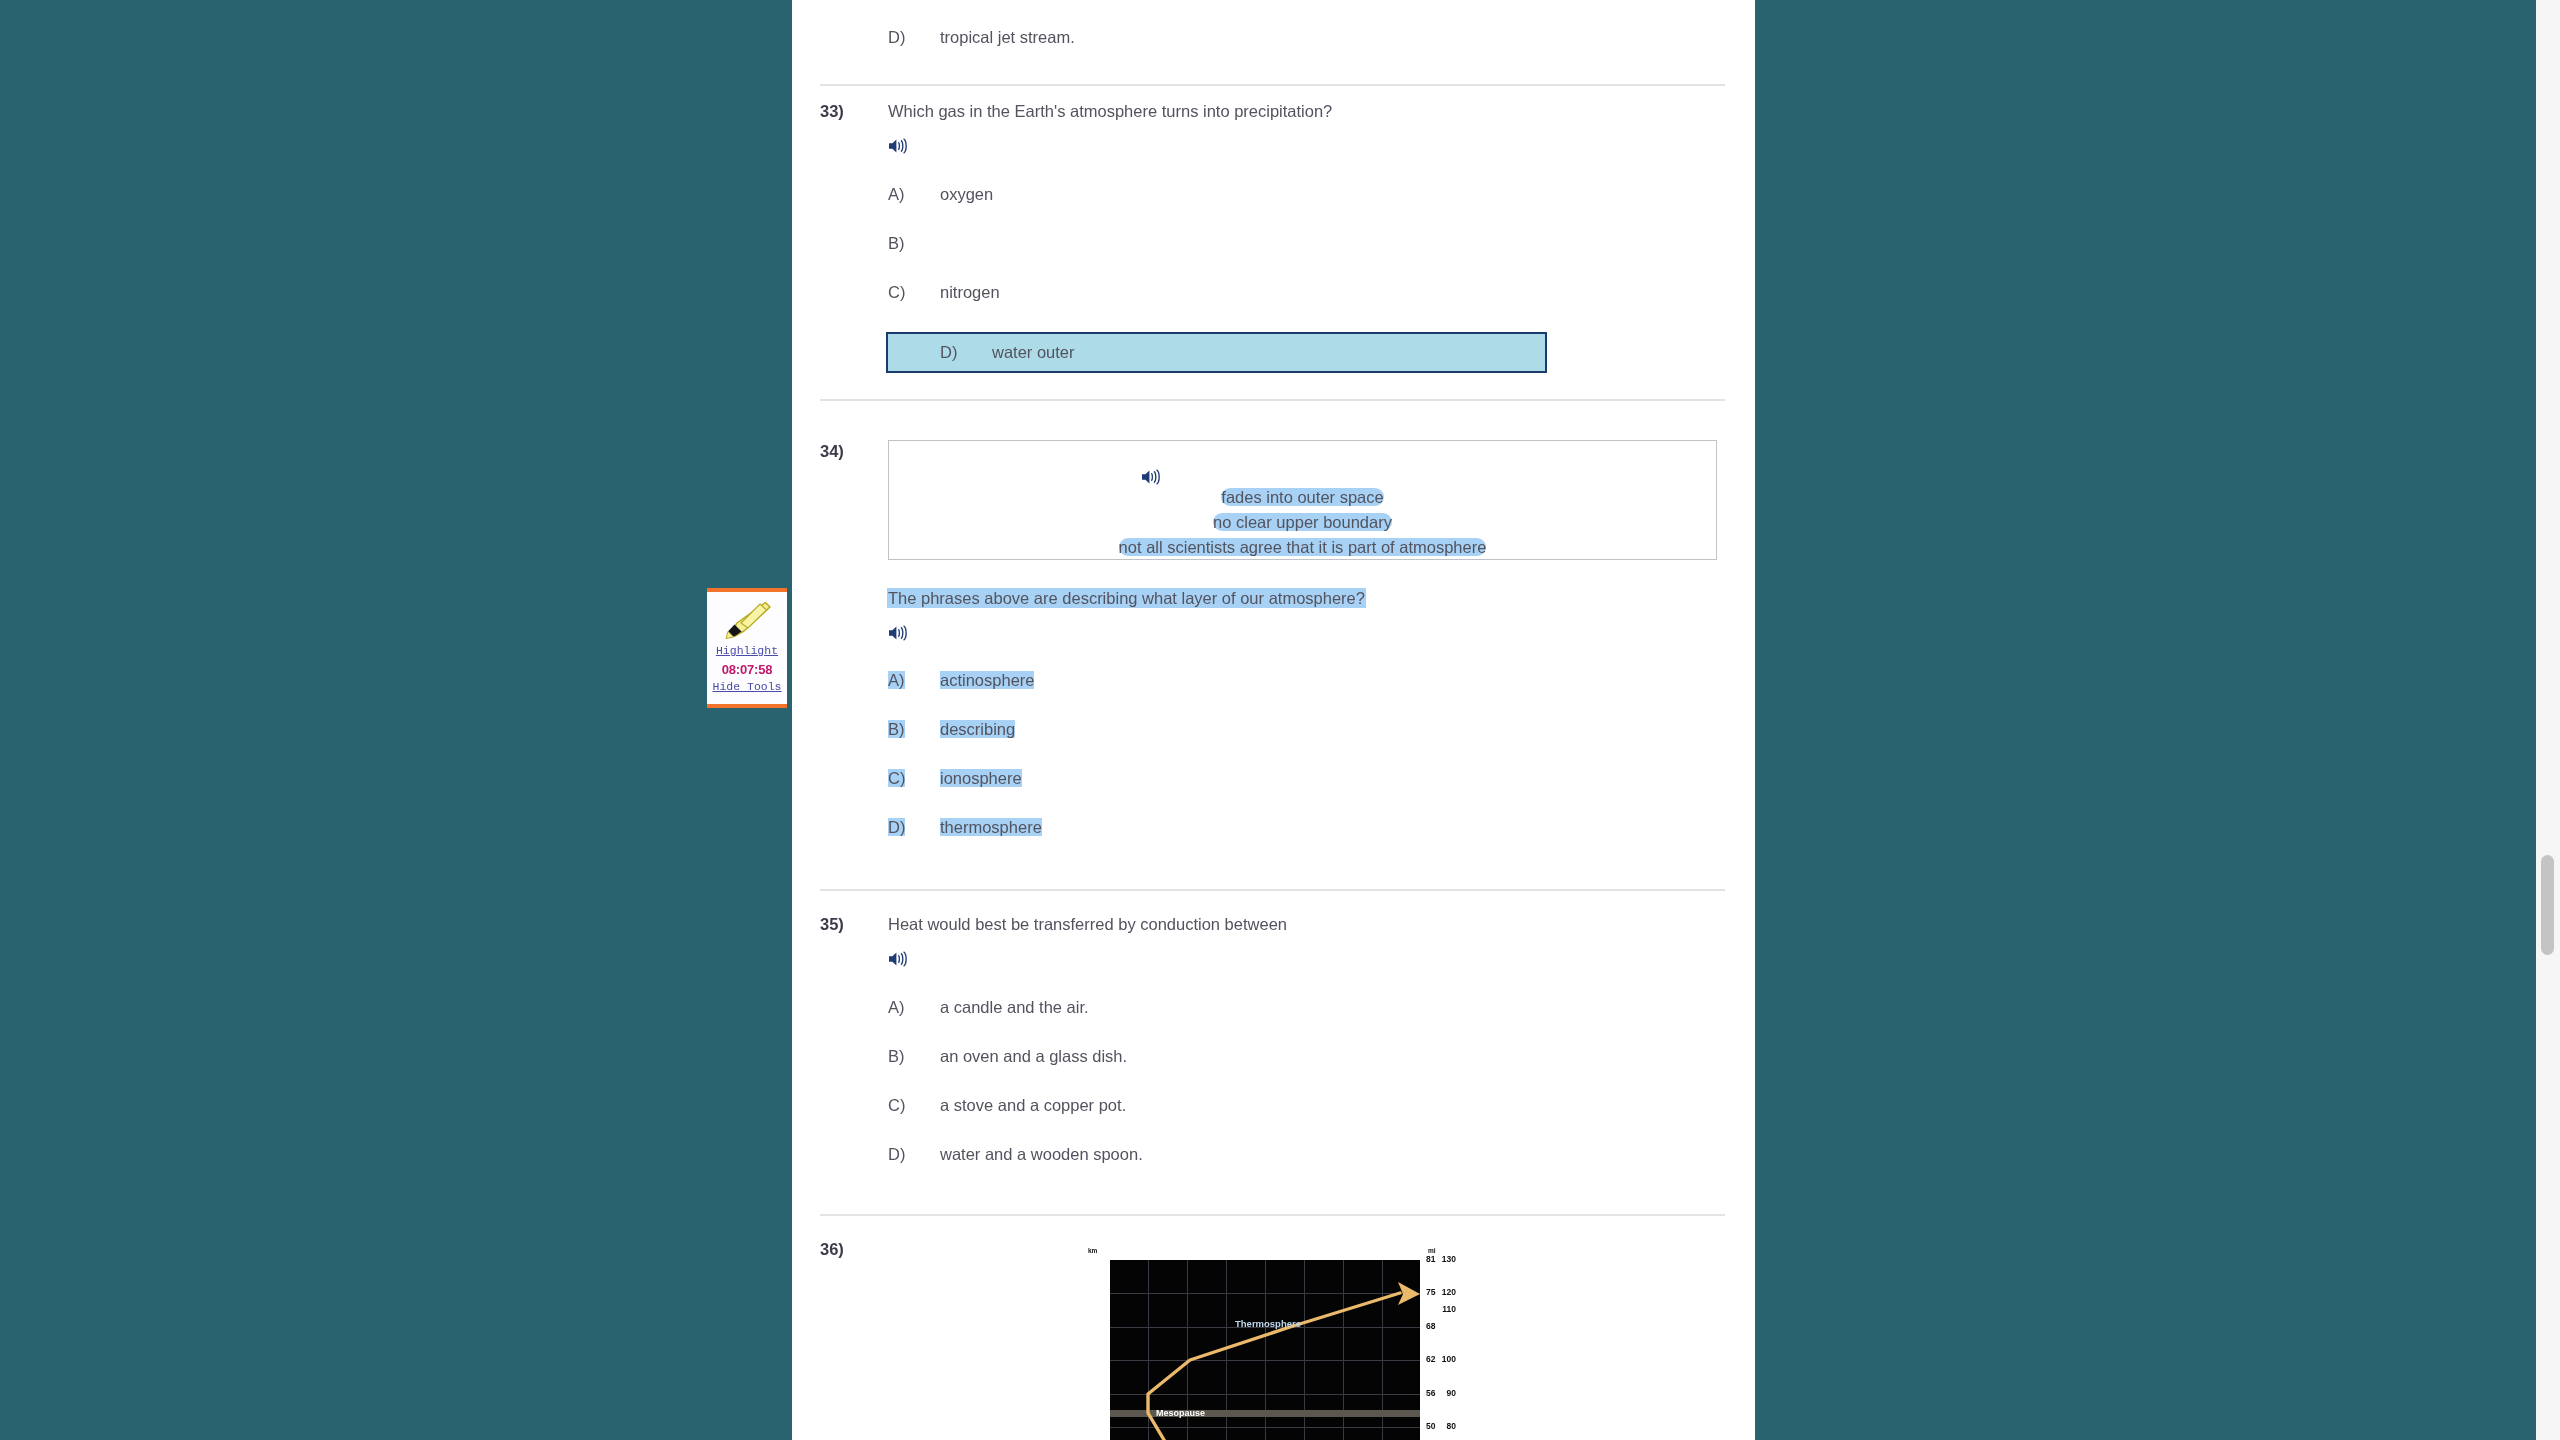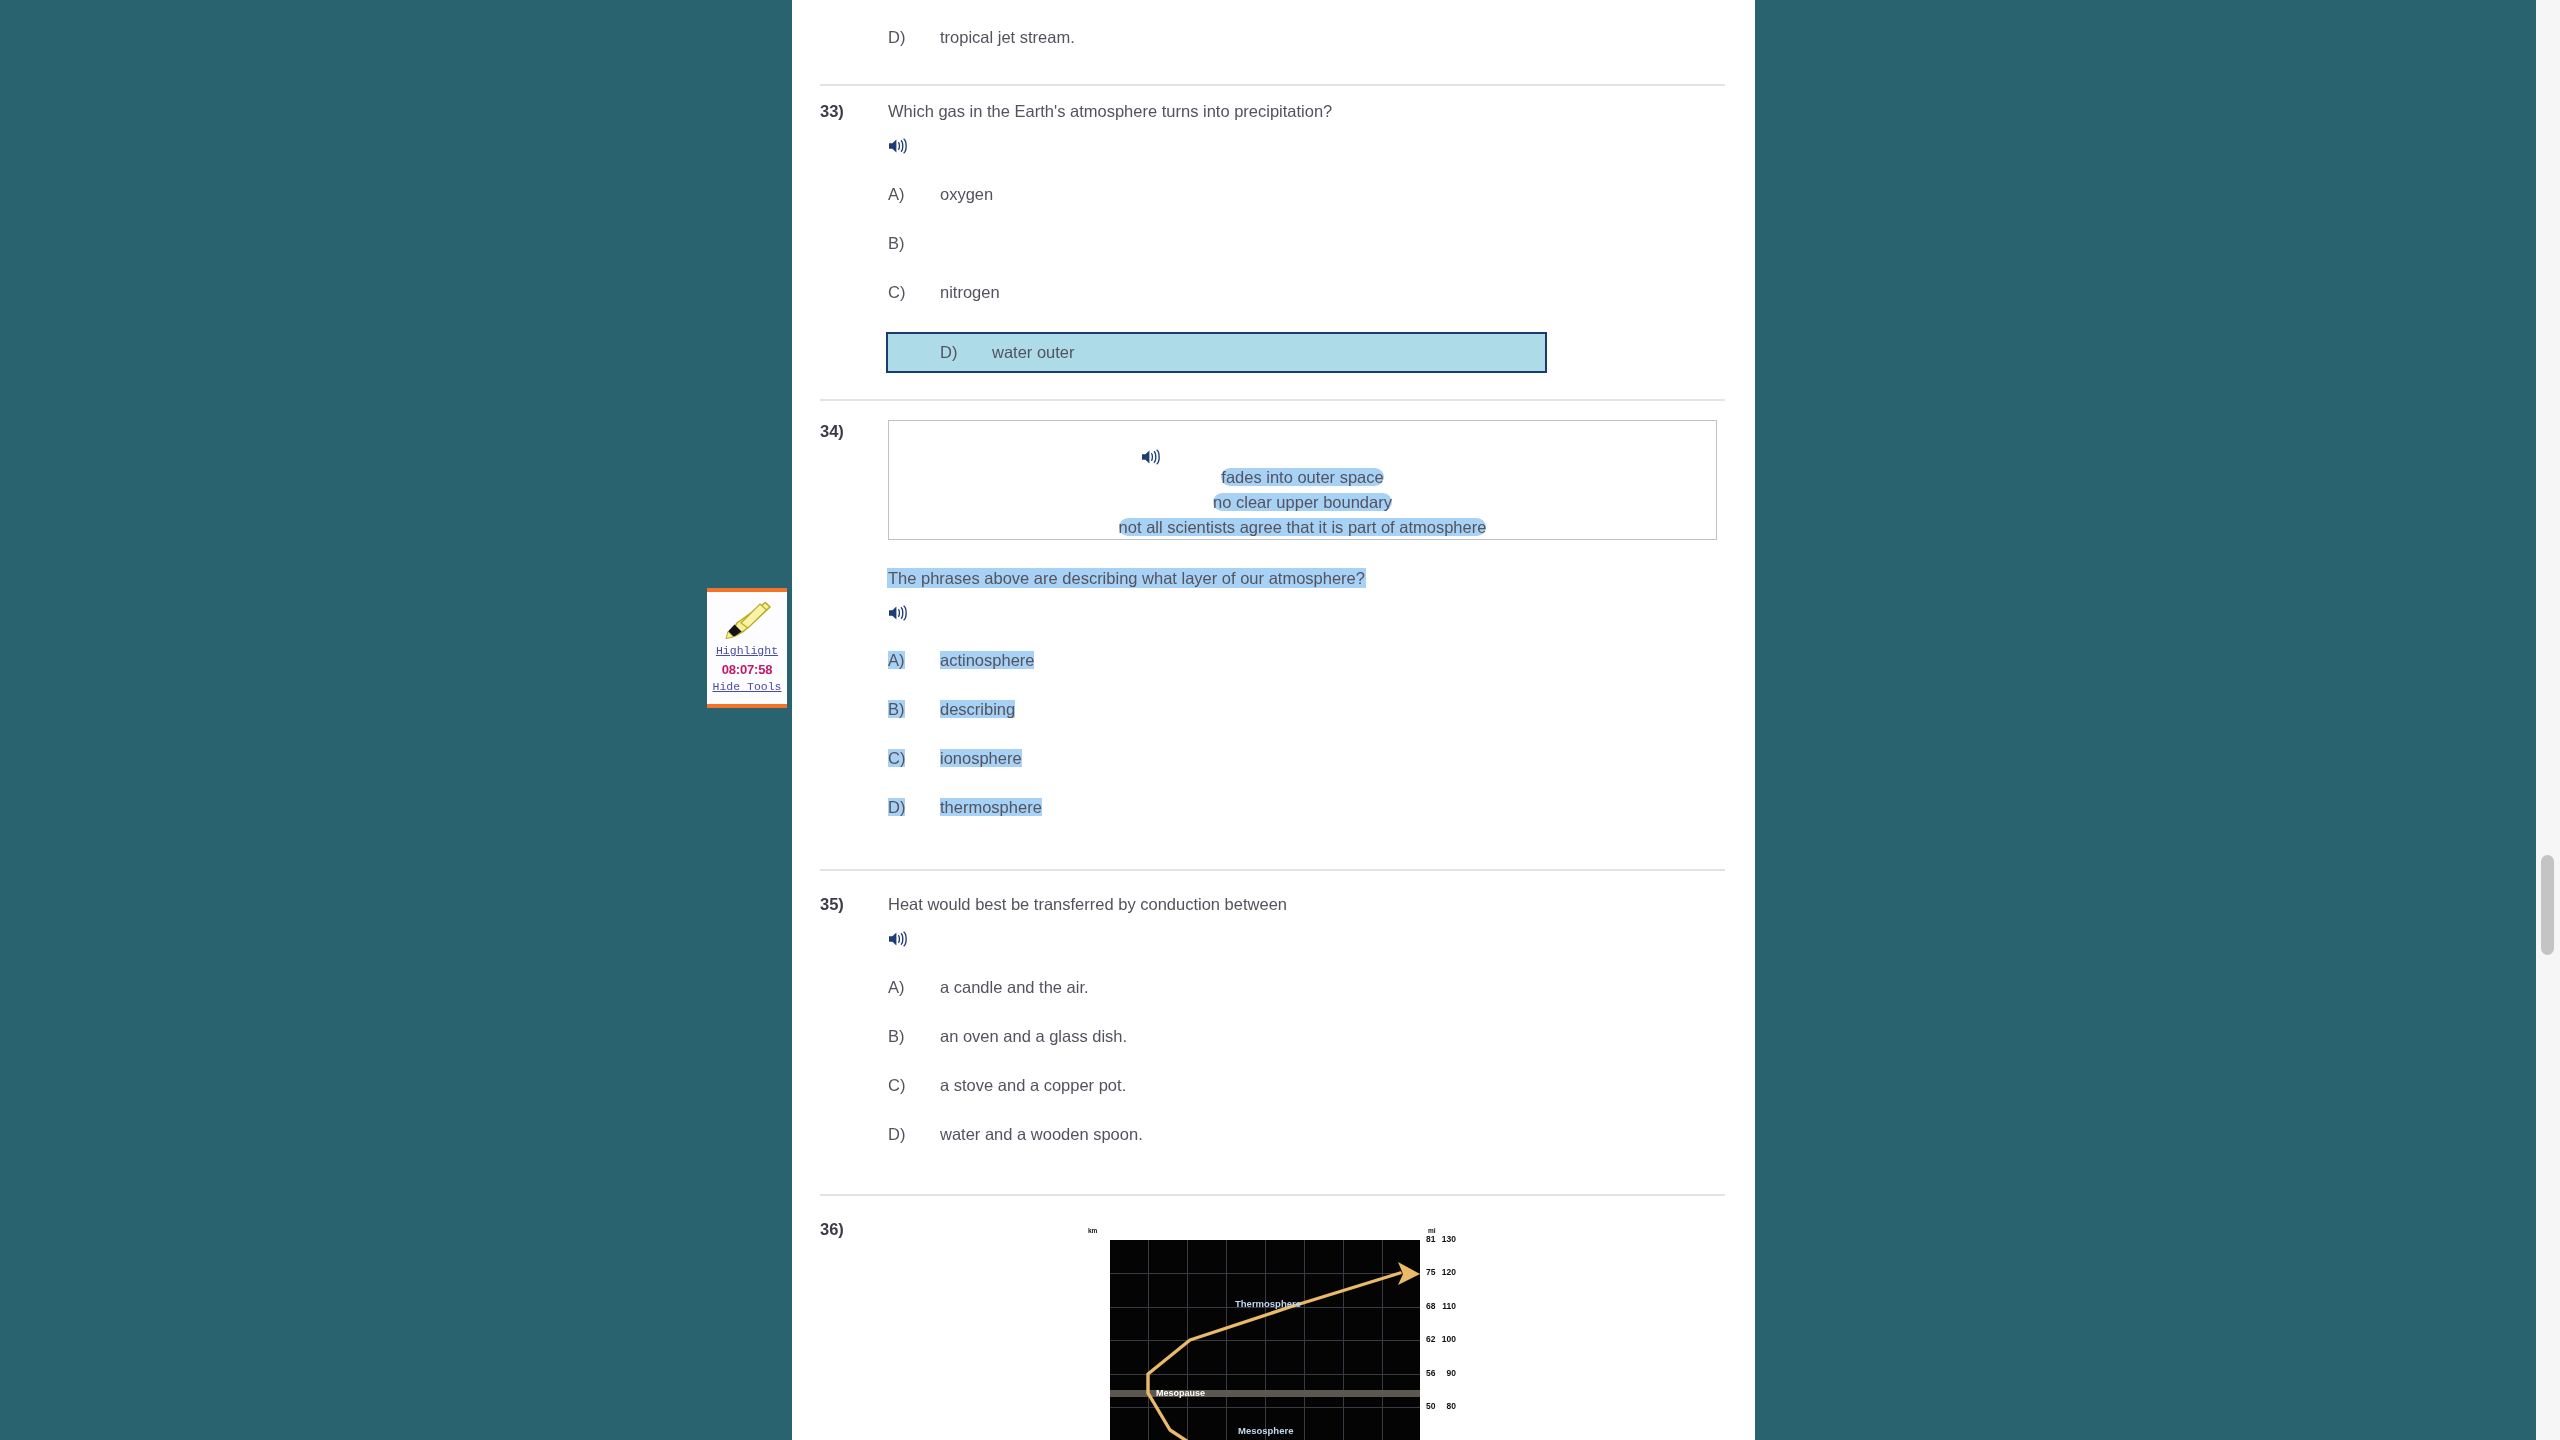--- a/index.html
+++ b/index.html
@@ -261,21 +261,21 @@
                 <div class="ltr">D)</div>
                 <div class="txt">water outer</div>
               </div>
             </div>
           </div>
         </div>
       </div>
 
       <div class="divider" style="margin-top:26px;"></div>
 
-      <div class="question" style="padding-top:19px;">
+      <div class="question" style="padding-top:39px;">
         <div class="qrow">
           <div class="qnum">34)</div>
           <div class="qbody">
 
             <div class="stim-box">
               <span class="stim-speaker">
                 <svg class="speaker" viewBox="0 0 22 18">
                   <path d="M1 6.2h3.4L8.4 2.4v13.2L4.4 11.8H1z" fill="#1f3b73"></path>
                   <path d="M10.3 5.2c1.5 1 1.5 6.6 0 7.6" stroke="#1f3b73" stroke-width="1.35" fill="none"></path>
                   <path d="M12.9 3.4c2.5 1.6 2.5 9.6 0 11.2" stroke="#1f3b73" stroke-width="1.35" fill="none"></path>
@@ -367,21 +367,21 @@
           <div class="qnum">36)</div>
           <div class="qbody">
             <div class="chart-wrap">
               <div class="chart">
 
                 <div class="axis-unit" style="left:12px; top:5px;">km</div>
                 <div class="axis-unit" style="left:352px; top:5px;">mi</div>
 
                 <div class="tick left" style="top:12px; width:30px;">130</div>
                 <div class="tick left" style="top:45px; width:30px;">120</div>
-                <div class="tick left" style="top:79px; width:30px;margin-left:48px;">110</div>
+                <div class="tick left" style="top:62px; width:30px;margin-left:48px;">110</div>
                 <div class="tick left" style="top:112px; width:30px;">100</div>
                 <div class="tick left" style="top:146px; width:30px;">90</div>
                 <div class="tick left" style="top:179px; width:30px;">80</div>
 
                 <div class="tick right" style="top:12px; left:350px;">81</div>
                 <div class="tick right" style="top:45px; left:350px;">75</div>
                 <div class="tick right" style="top:79px; left:350px;">68</div>
                 <div class="tick right" style="top:112px; left:350px;">62</div>
                 <div class="tick right" style="top:146px; left:350px;">56</div>
                 <div class="tick right" style="top:179px; left:350px;">50</div>

